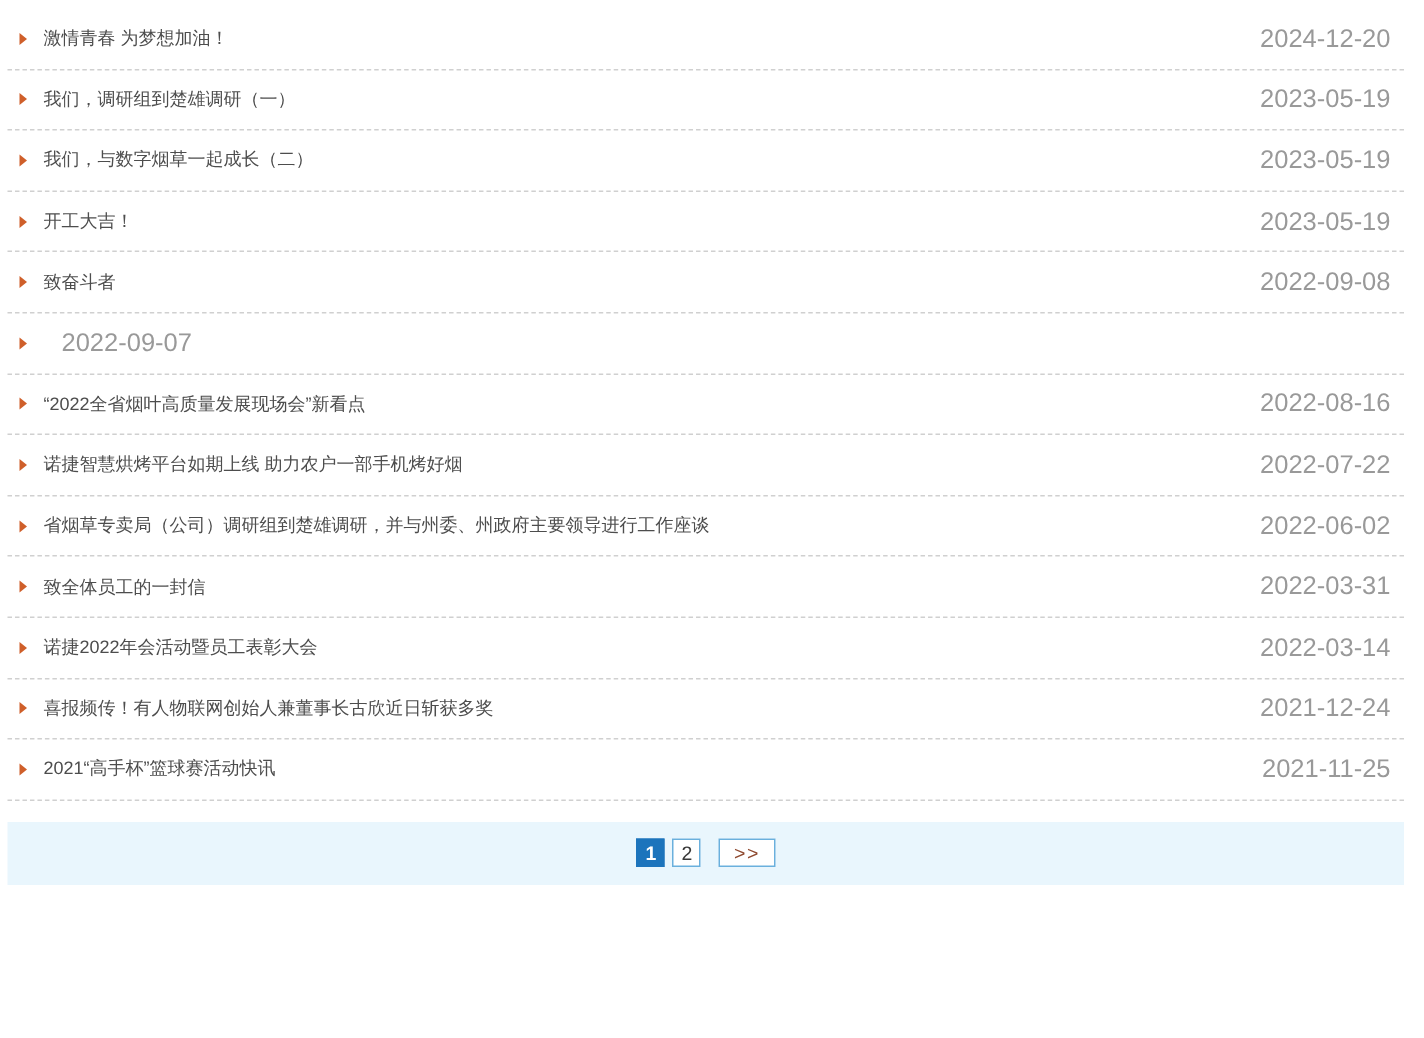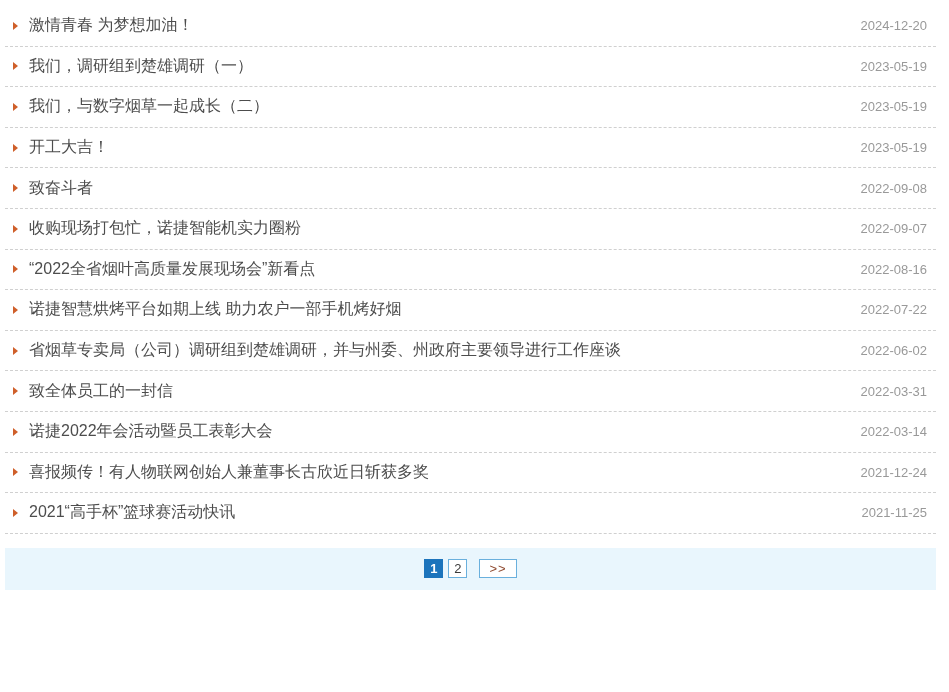--- a/index.html
+++ b/index.html
@@ -26,25 +26,25 @@
     border-bottom:1px dashed var(--dash);
   }
   .bullet{
     width:0;height:0;flex:none;
     border-left:5px solid var(--accent);
     border-top:4px solid transparent;
     border-bottom:4px solid transparent;
     margin-right:11px;
   }
   .title{
-    flex:1;font-size:16px;color:var(--title);text-decoration:none;
+    flex:1;font-size:12px;color:var(--title);text-decoration:none;
     white-space:nowrap;overflow:hidden;text-overflow:ellipsis;
     cursor:pointer;
   }
-  .date{flex:none;font-size:13px;color:var(--date);margin-left:12px;}
+  .date{flex:none;font-size:17px;color:var(--date);margin-left:12px;}
   .pagebar{
     margin:14px 13px 0 5px;height:42px;background:var(--barbg);
     display:flex;align-items:center;justify-content:center;gap:5px;
   }
   .pg{
     min-width:19px;height:19px;display:flex;align-items:center;justify-content:center;
     font-size:13px;line-height:1;border:1px solid var(--pgborder);
     background:#ffffff;color:var(--pgtext);text-decoration:none;cursor:pointer;
     padding:0 4px;
   }
@@ -81,21 +81,20 @@
   </div>
 
   <div class="row">
     <span class="bullet"></span>
     <a class="title">致奋斗者</a>
     <span class="date">2022-09-08</span>
   </div>
 
   <div class="row">
     <span class="bullet"></span>
-    <a class="title">收购现场打包忙，诺捷智能机实力圈粉</a>
     <span class="date">2022-09-07</span>
   </div>
 
   <div class="row">
     <span class="bullet"></span>
     <a class="title">“2022全省烟叶高质量发展现场会”新看点</a>
     <span class="date">2022-08-16</span>
   </div>
 
   <div class="row">

